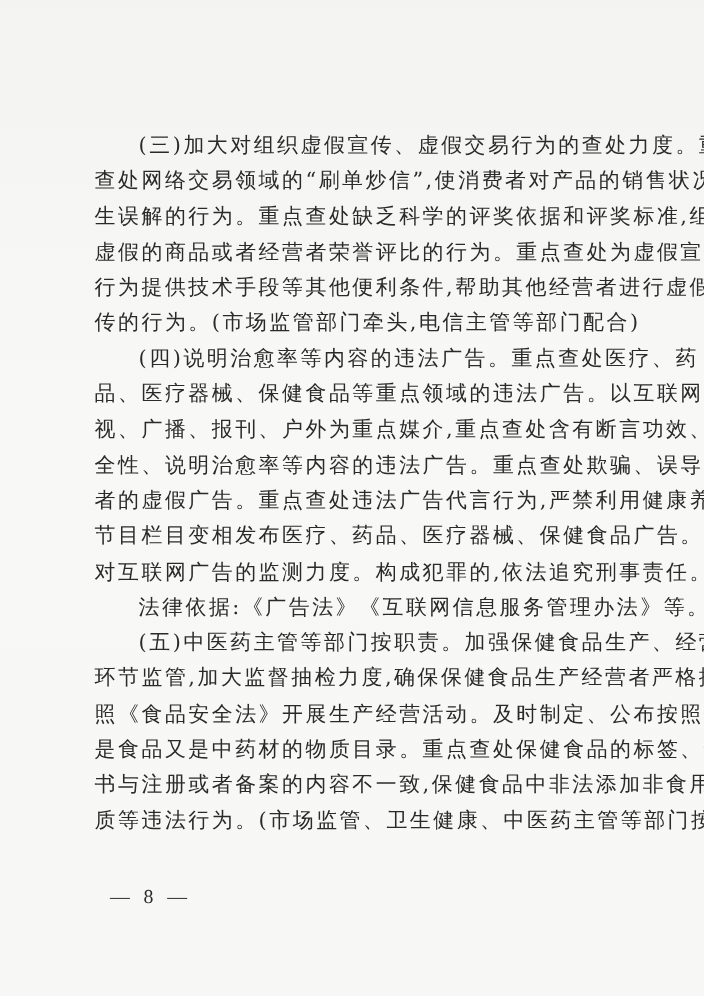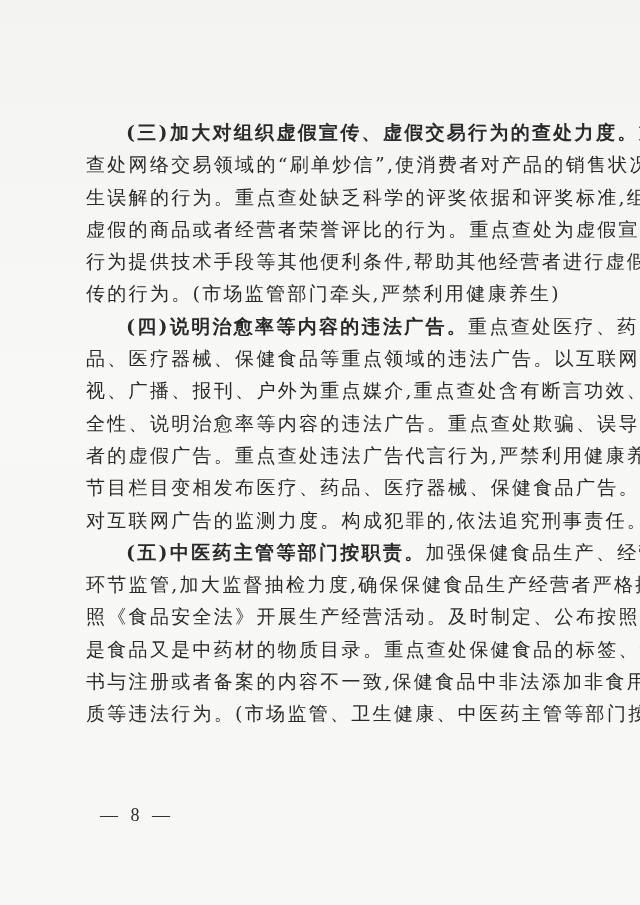--- a/index.html
+++ b/index.html
@@ -29,49 +29,50 @@
     }
     .line {
       height: 32.3px;
       line-height: 32.3px;
       font-size: 19px;
       letter-spacing: 2.3px;
       white-space: nowrap;
       overflow: visible;
     }
     .indent { padding-left: 40px; }
-    .bold { font-weight: bold; }
+    .bold { font-weight: normal; }
     .page-number {
       position: absolute;
       left: 100px;
       top: 805px;
       font-size: 18px;
       letter-spacing: 4px;
       font-family: "Liberation Serif", serif;
       color: #2a2a2a;
     }
   </style>
 </head>
 <body>
 
 <div class="page">
   <div class="content">
     <div class="line indent"><span class="bold">(三)加大对组织虚假宣传、虚假交易行为的查处力度。</span><span>重点</span></div>
     <div class="line">查处网络交易领域的“刷单炒信”,使消费者对产品的销售状况产</div>
     <div class="line">生误解的行为。重点查处缺乏科学的评奖依据和评奖标准,组织</div>
     <div class="line">虚假的商品或者经营者荣誉评比的行为。重点查处为虚假宣传</div>
     <div class="line">行为提供技术手段等其他便利条件,帮助其他经营者进行虚假宣</div>
-    <div class="line">传的行为。(市场监管部门牵头,严禁利用健康养生)</div>
+    <div class="line">传的行为。(市场监管部门牵头,电信主管等部门配合)</div>
     <div class="line indent"><span class="bold">(四)说明治愈率等内容的违法广告。</span><span>重点查处医疗、药</span></div>
     <div class="line">品、医疗器械、保健食品等重点领域的违法广告。以互联网、电</div>
     <div class="line">视、广播、报刊、户外为重点媒介,重点查处含有断言功效、保证安</div>
     <div class="line">全性、说明治愈率等内容的违法广告。重点查处欺骗、误导消费</div>
     <div class="line">者的虚假广告。重点查处违法广告代言行为,严禁利用健康养生</div>
     <div class="line">节目栏目变相发布医疗、药品、医疗器械、保健食品广告。要加强</div>
     <div class="line">对互联网广告的监测力度。构成犯罪的,依法追究刑事责任。(市</div>
+    <div class="line indent">法律依据:《广告法》《互联网信息服务管理办法》等。</div>
     <div class="line indent"><span class="bold">(五)中医药主管等部门按职责。</span><span>加强保健食品生产、经营</span></div>
     <div class="line">环节监管,加大监督抽检力度,确保保健食品生产经营者严格按</div>
     <div class="line">照《食品安全法》开展生产经营活动。及时制定、公布按照传统既</div>
     <div class="line">是食品又是中药材的物质目录。重点查处保健食品的标签、说明</div>
     <div class="line">书与注册或者备案的内容不一致,保健食品中非法添加非食用物</div>
     <div class="line">质等违法行为。(市场监管、卫生健康、中医药主管等部门按职责</div>
   </div>
   <div class="page-number">— 8 —</div>
 </div>
 

